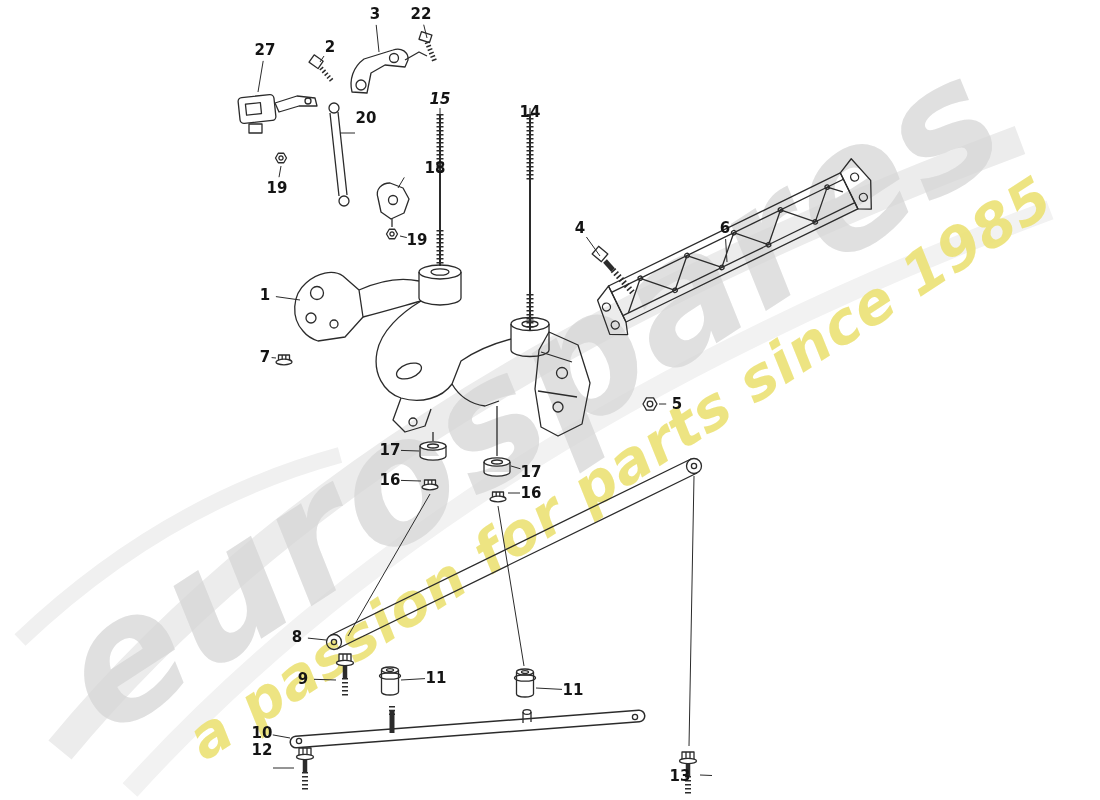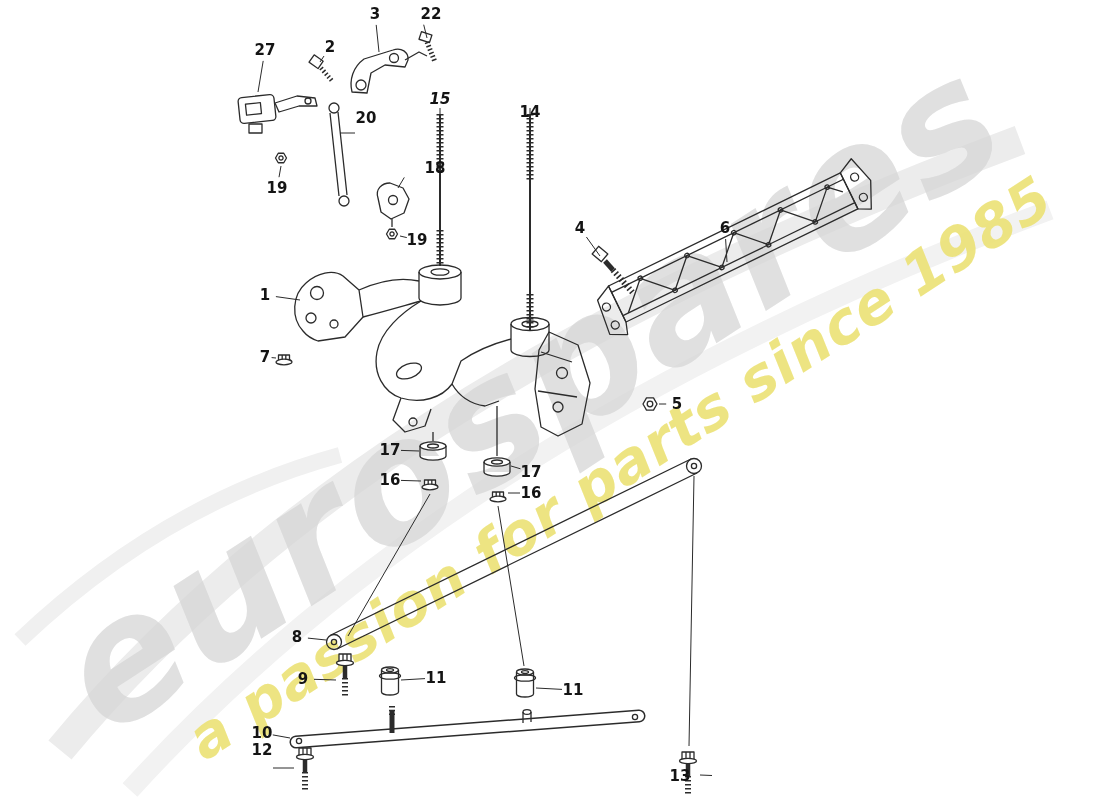--- a/index.html
+++ b/index.html
@@ -291,21 +291,21 @@
         <line x1="425.0" y1="678.6" x2="401" y2="680"></line>
         <line x1="562.0" y1="689.4" x2="536" y2="688"></line>
         <line x1="272.8" y1="734.9" x2="290" y2="738"></line>
         <line x1="273.0" y1="768.0" x2="294" y2="768"></line>
         <line x1="712.0" y1="775.5" x2="700" y2="775"></line>
       </g>
   </svg>
 
   <div class="layer" id="callout-layer">
       <span class="callout" style="left: 375px; top: 14px;">3</span>
-      <span class="callout" style="left: 421px; top: 14px; margin-left: 10px;">22</span>
+      <span class="callout" style="left: 421px; top: 14px;">22</span>
       <span class="callout" style="left: 330px; top: 47px;">2</span>
       <span class="callout" style="left: 265px; top: 50px;">27</span>
       <span class="callout" style="left: 366px; top: 118px;">20</span>
       <span class="callout" style="left: 277px; top: 188px;">19</span>
       <span class="callout" style="left: 410px; top: 168px; margin-left: 25px;">18</span>
       <span class="callout" style="left: 417px; top: 240px;">19</span>
       <span class="callout" style="left: 440px; top: 99px; font-style: italic;">15</span>
       <span class="callout" style="left: 530px; top: 99px; margin-top: 13px;">14</span>
       <span class="callout" style="left: 580px; top: 228px;">4</span>
       <span class="callout" style="left: 725px; top: 228px;">6</span>

